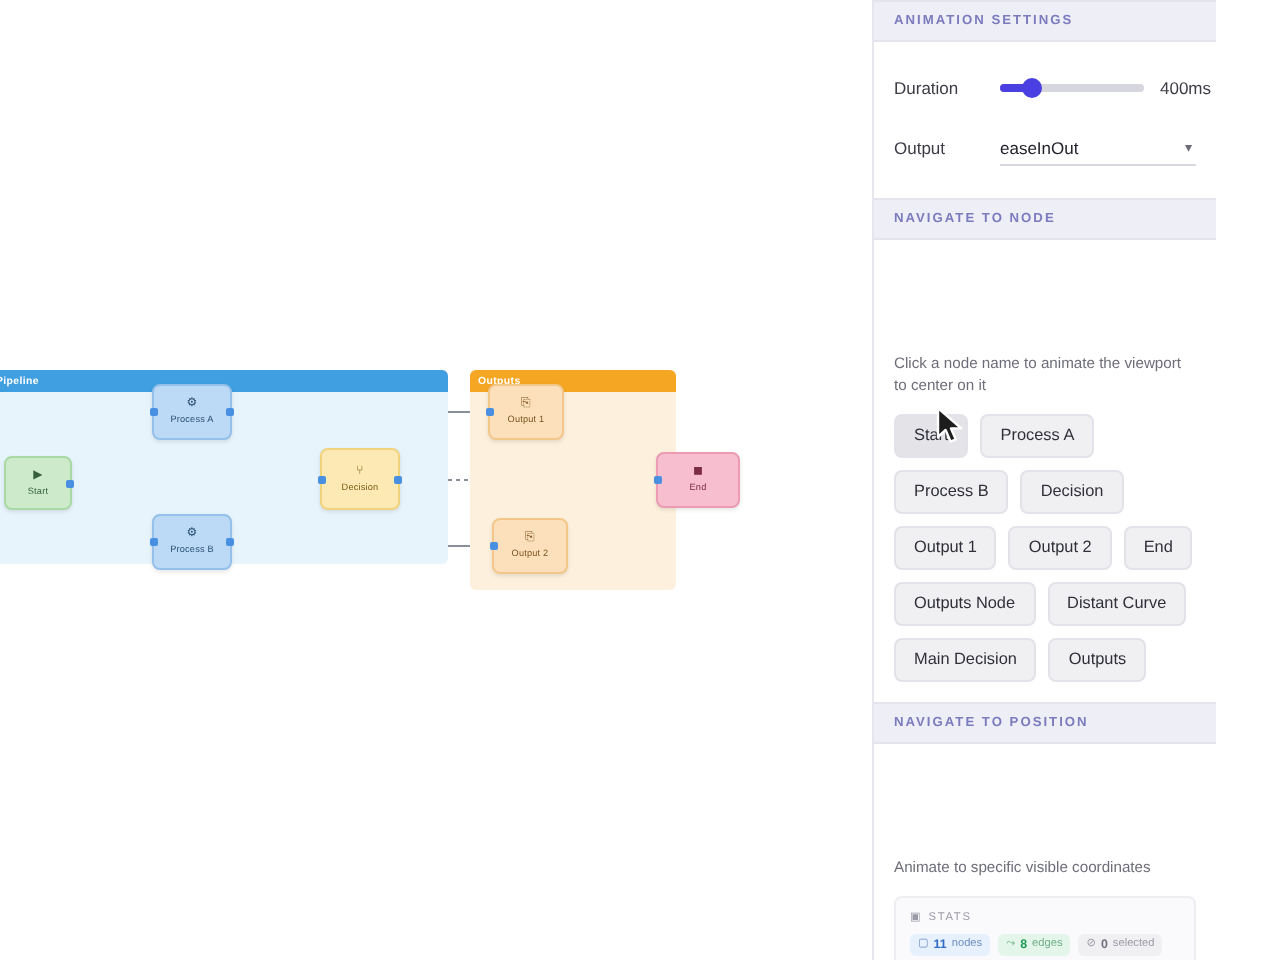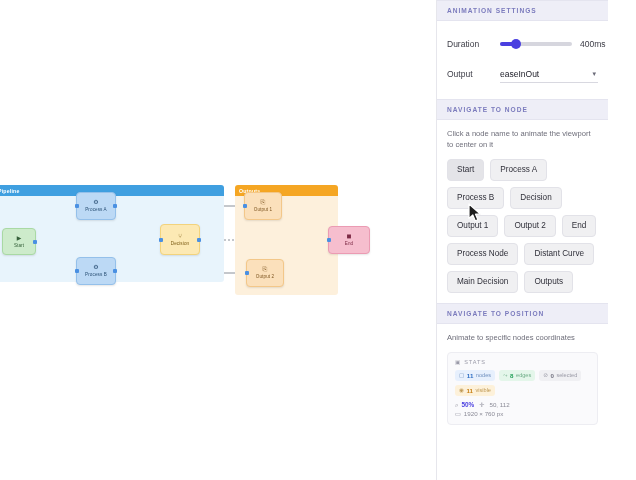--- a/index.html
+++ b/index.html
@@ -135,20 +135,21 @@
     flex: 1; height: 18px;
     display: flex; align-items: center; justify-content: space-between;
     border-bottom: 1px solid #d8d8e0;
     font-size: 8.5px; color: #22222c;
   }
   .caret { font-size: 7px; color: #6a6a78; padding-right: 2px; }
 
   .helper {
     font-size: 7.6px; color: #6e6e7a; line-height: 11px;
     margin-bottom: 9px;
+    margin-top: 48px;
   }
 
   .btn-grid { display: flex; flex-wrap: wrap; gap: 6px; }
   .node-btn {
     background: #f0f0f2;
     border: 1px solid #e2e2e8;
     border-radius: 4px;
     padding: 5px 9px;
     font-size: 8.2px;
     color: #30303a;
@@ -313,30 +314,30 @@
     <div class="section-body">
       <div class="helper">Click a node name to animate the viewport to center on it</div>
       <div class="btn-grid">
         <button class="node-btn hover">Start</button>
         <button class="node-btn">Process A</button>
         <button class="node-btn">Process B</button>
         <button class="node-btn">Decision</button>
         <button class="node-btn">Output 1</button>
         <button class="node-btn">Output 2</button>
         <button class="node-btn">End</button>
-        <button class="node-btn">Process Node</button>
+        <button class="node-btn">Outputs Node</button>
         <button class="node-btn">Distant Curve</button>
         <button class="node-btn">Main Decision</button>
         <button class="node-btn">Outputs</button>
       </div>
     </div>
 
     <div class="section-header">NAVIGATE TO POSITION</div>
     <div class="section-body">
-      <div class="helper">Animate to specific nodes coordinates</div>
+      <div class="helper">Animate to specific visible coordinates</div>
 
       <div class="stats-card">
         <div class="stats-title">
           <span>▣</span>
           <span>STATS</span>
         </div>
 
         <div class="chip-row">
           <span class="chip chip-nodes">
             <span>▢</span>

